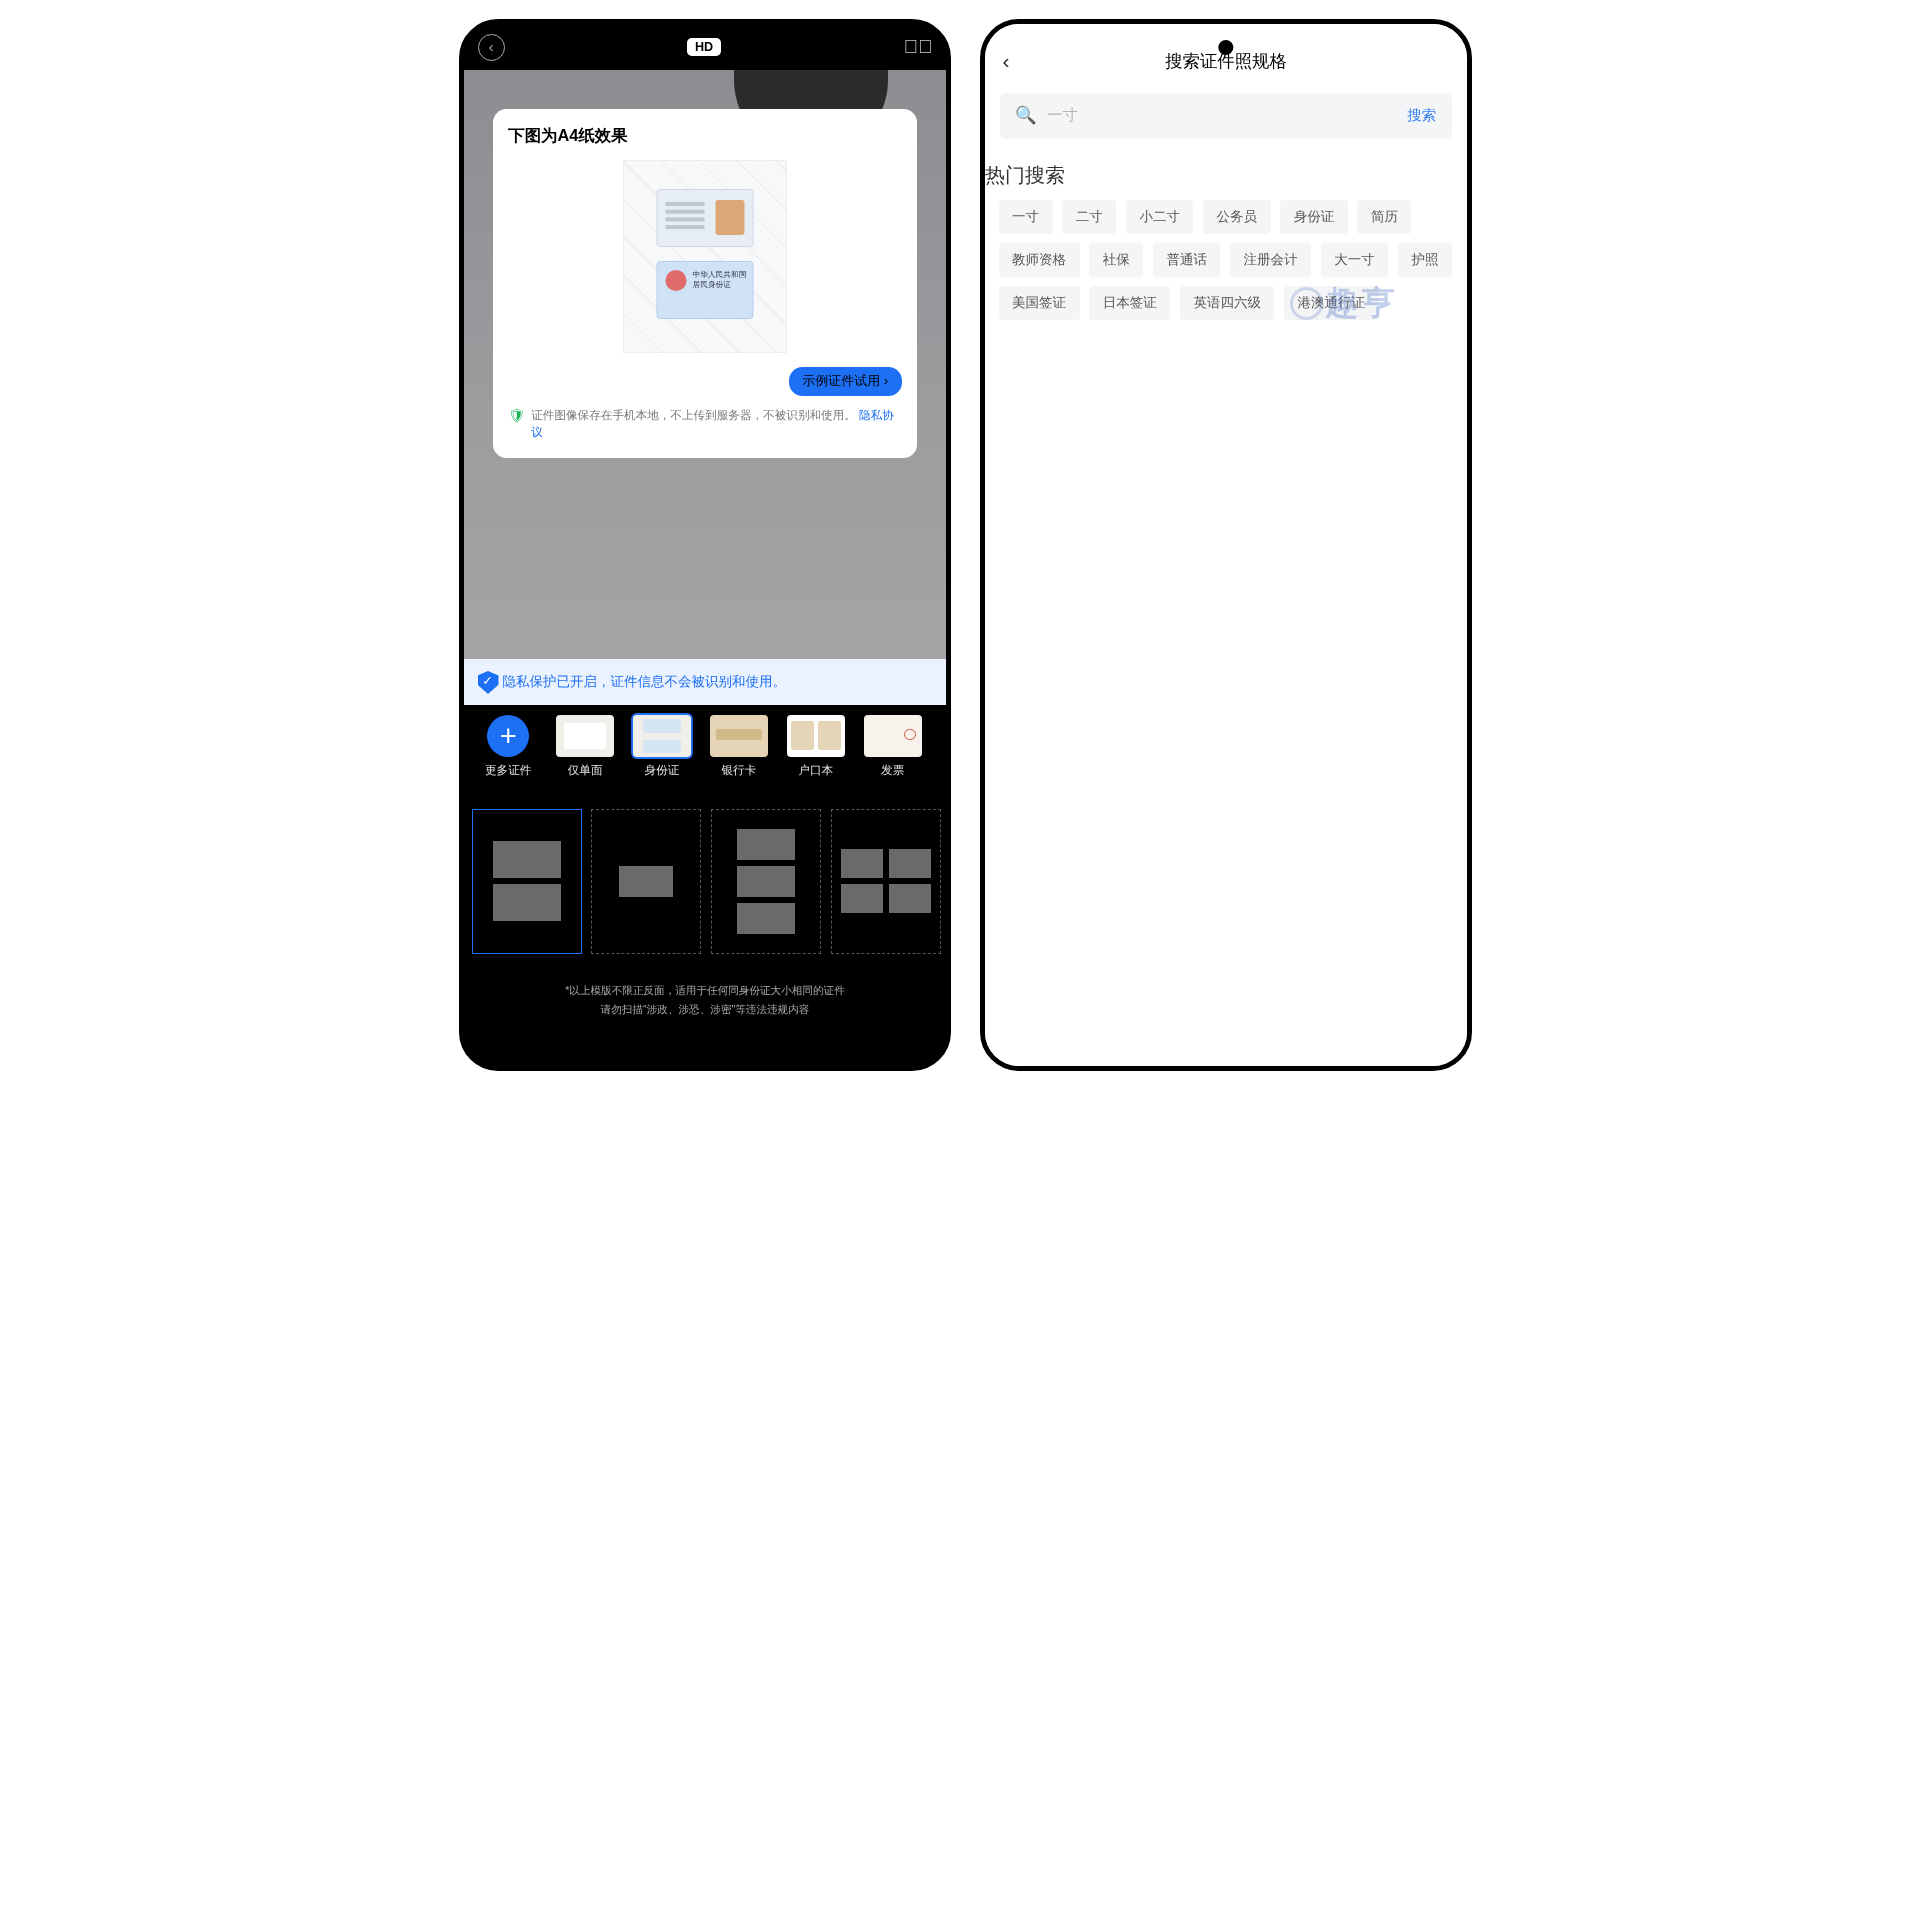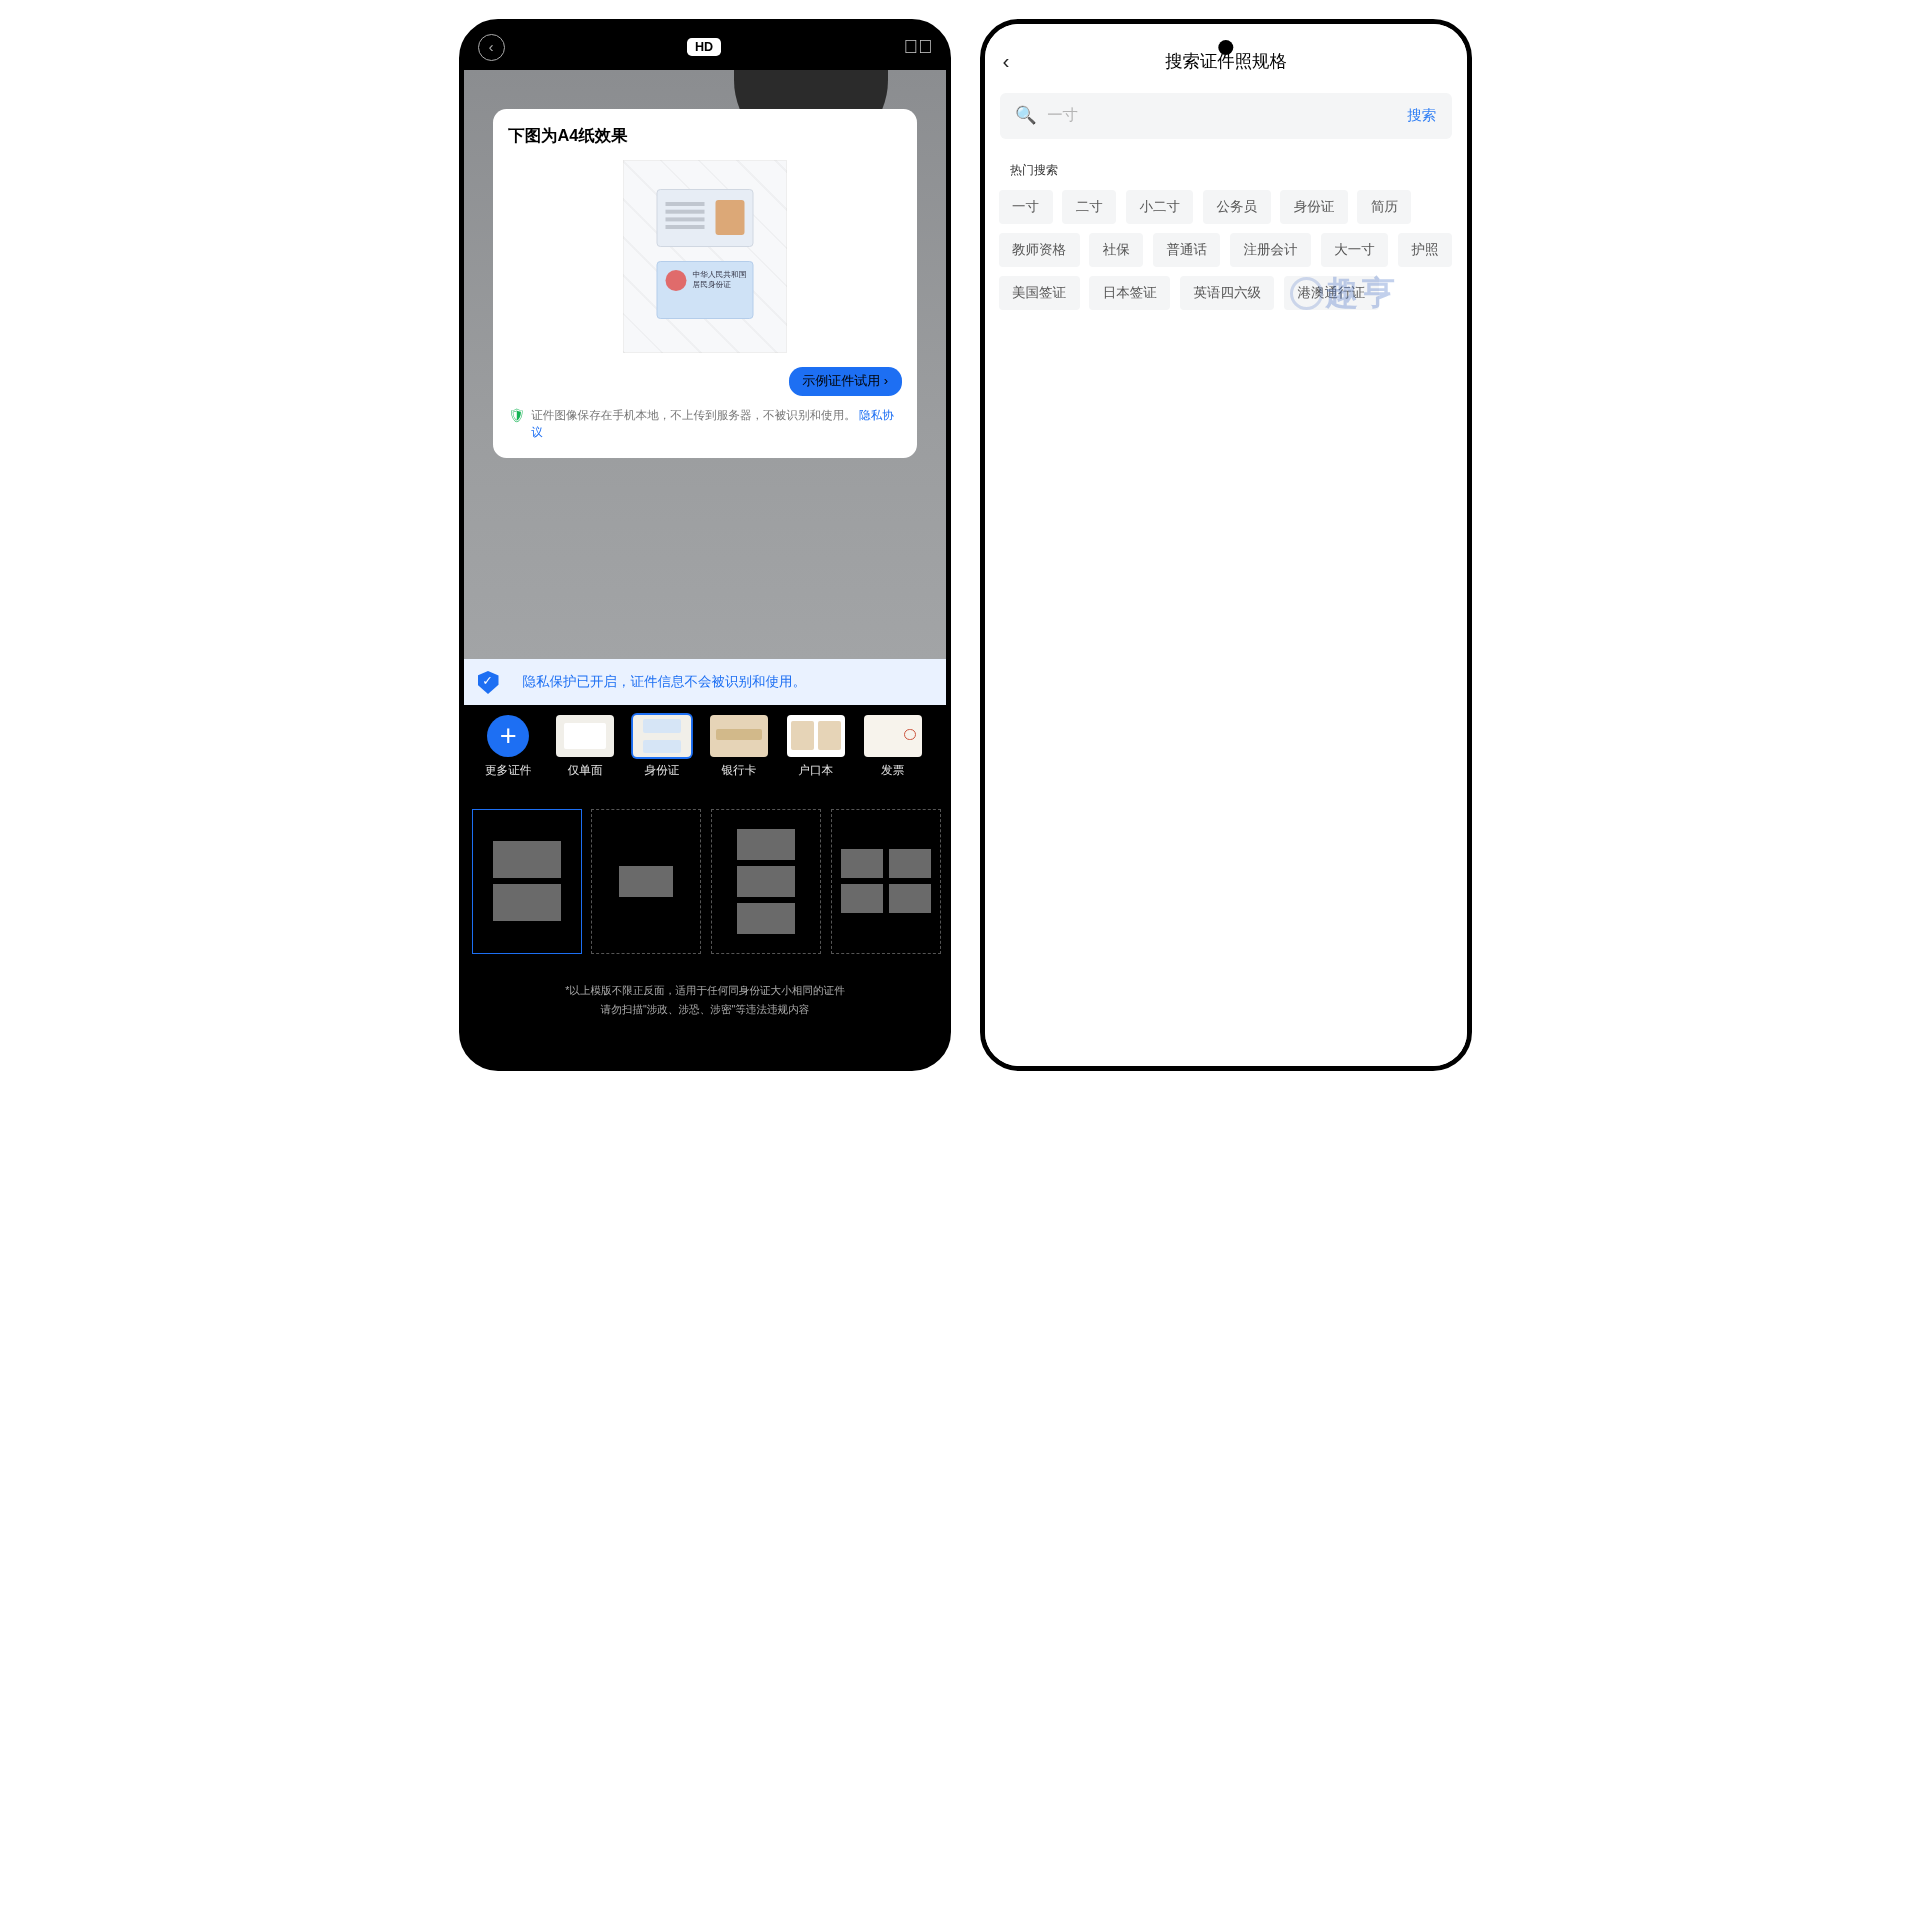--- a/index.html
+++ b/index.html
@@ -34,21 +34,21 @@
   .id-back::after { content: "中华人民共和国\A居民身份证"; white-space: pre; position: absolute; left: 35px; top: 7.7px; font-size: 7.7px; color: #334; line-height: 1.3; }
 
   .try-pill { float: right; background: #1d6ff3; color: #000000; font-size: 13px; padding: 5.8px 13.5px; border-radius: 13.5px; }
   .try-pill::after { content: " ›"; }
   .privacy-row { clear: both; padding-top: 9.7px; display: flex; gap: 5.8px; font-size: 11.6px; color: #777; line-height: 1.5; }
   .shield-green { flex: 0 0 auto; color: #16b455; font-size: 13.5px; }
   .privacy-row a { color: #1d6ff3; text-decoration: none; }
   .scan-now { display: block; width: 80%; margin: 15.4px auto 0; background: #1d6ff3; color: #fff; text-align: center; font-size: 19.3px; font-weight: 500; padding: 11.6px 0; border-radius: 25px; }
 
   .banner-open { background: #eaf2ff; padding: 11.6px 13.5px; }
-  .banner-open-in { display: flex; align-items: center; gap: 24px; font-size: 13.5px; color: #1d6ff3; }
+  .banner-open-in { display: flex; align-items: center; gap: 4px; font-size: 13.5px; color: #1d6ff3; }
   .banner-shield { width: 21px; height: 23px; background: #1d6ff3; clip-path: polygon(50% 0,100% 20%,100% 60%,50% 100%,0 60%,0 20%); position: relative; flex-shrink: 0; }
   .banner-shield::after { content: "✓"; color: #fff; position: absolute; left: 4.8px; top: 1.9px; font-size: 12.6px; }
 
   .doc-strip { background: #000; padding: 9.7px 7.7px 5.8px; display: flex; gap: 3.9px; overflow: hidden; }
   .doc-item { flex: 0 0 73px; text-align: center; color: #e5e5e5; font-size: 11.6px; }
   .doc-thumb { width: 58px; height: 42px; margin: 0 auto 5.8px; background: #f1efe9; border-radius: 3.9px; position: relative; }
   .doc-thumb.sel { box-shadow: 0 0 0 1.9px #1d6ff3; }
   .doc-thumb.plus { background: #1d6ff3; color: #fff; font-size: 29px; display: flex; align-items: center; justify-content: center; border-radius: 50%; width: 42px; height: 42px; }
   .doc-thumb.single::after { content: ""; position: absolute; inset: 7.7px; background: #fff; border-radius: 1.9px; }
   .doc-thumb.idcard::before, .doc-thumb.idcard::after { content:""; position:absolute; left:9.7px; right:9.7px; height:13.5px; background:#d6e5f6; border-radius:1.9px;}
@@ -73,21 +73,21 @@
 
   
   .search-app { width: 100%; height: 100%; background: #fff; display: flex; flex-direction: column; }
   .punch { position: absolute; left: 50%; top: 15.4px; transform: translateX(-50%); width: 15.4px; height: 15.4px; background: #000; border-radius: 50%; }
   .sa-top { display: flex; align-items: center; justify-content: center; padding: 25px 13.5px 15.4px; position: relative; font-size: 17.4px; font-weight: 500; }
   .sa-back { position: absolute; left: 17.4px; font-size: 21px; color: #222; }
   .sa-search { margin: 3.9px 15.4px 23px; background: #f4f5f6; border-radius: 5.8px; height: 46px; display: flex; align-items: center; padding: 0 15.4px; gap: 9.7px; }
   .sa-search .mag { color: #bbb; font-size: 17.4px; }
   .sa-search .q { flex: 1; color: #b4b4b4; font-size: 15.4px; }
   .sa-search .go { color: #2f7ef4; font-size: 14.5px; }
-  .sa-section { padding: 0 25px; font-size: 12px; color: #333; margin-bottom: 11.6px; }
+  .sa-section { padding: 0 0; font-size: 20px; color: #333; margin-bottom: 11.6px; }
   .chips { padding: 0 13.5px; display: flex; flex-wrap: wrap; gap: 9.7px; position: relative; }
   .chip { background: #f4f5f6; color: #555; font-size: 13.5px; padding: 7.7px 13.5px; border-radius: 3.9px; }
   .wm { position: absolute; right: 68px; top: 81px; font-size: 33px; color: rgba(80,120,200,0.35); font-weight: 700; letter-spacing: 3.9px; display:flex; align-items:center; gap:1.9px;}
   .wm::before{content:"";width:27px;height:27px;border:3.9px solid rgba(80,120,200,0.25);border-radius:50%;}
 </style>
 </head>
 <body>
 
 <div class="stage">
 

